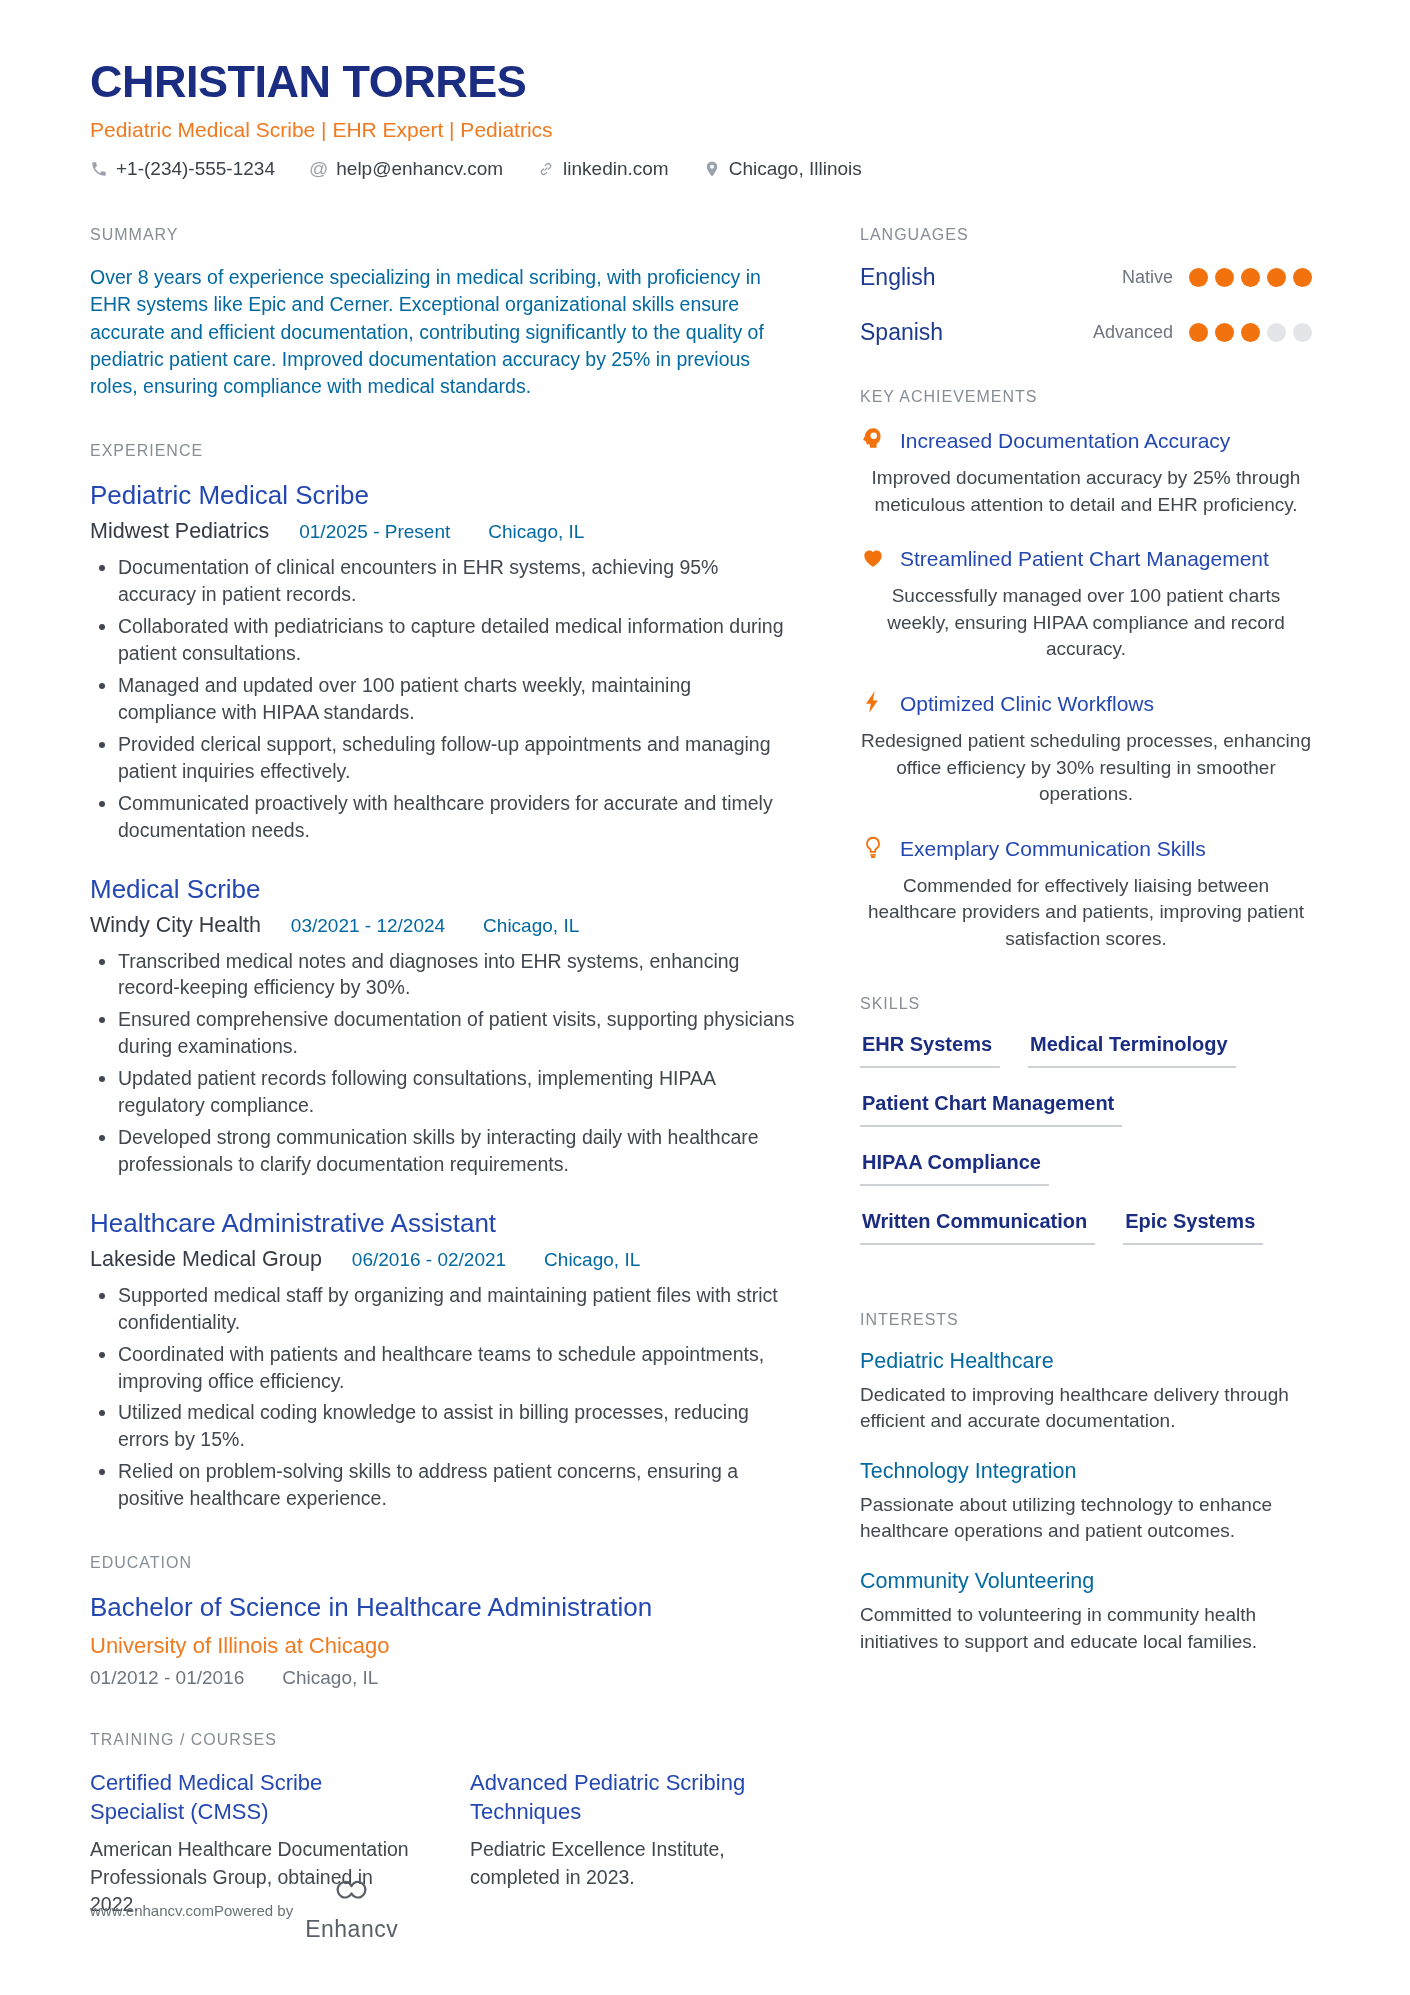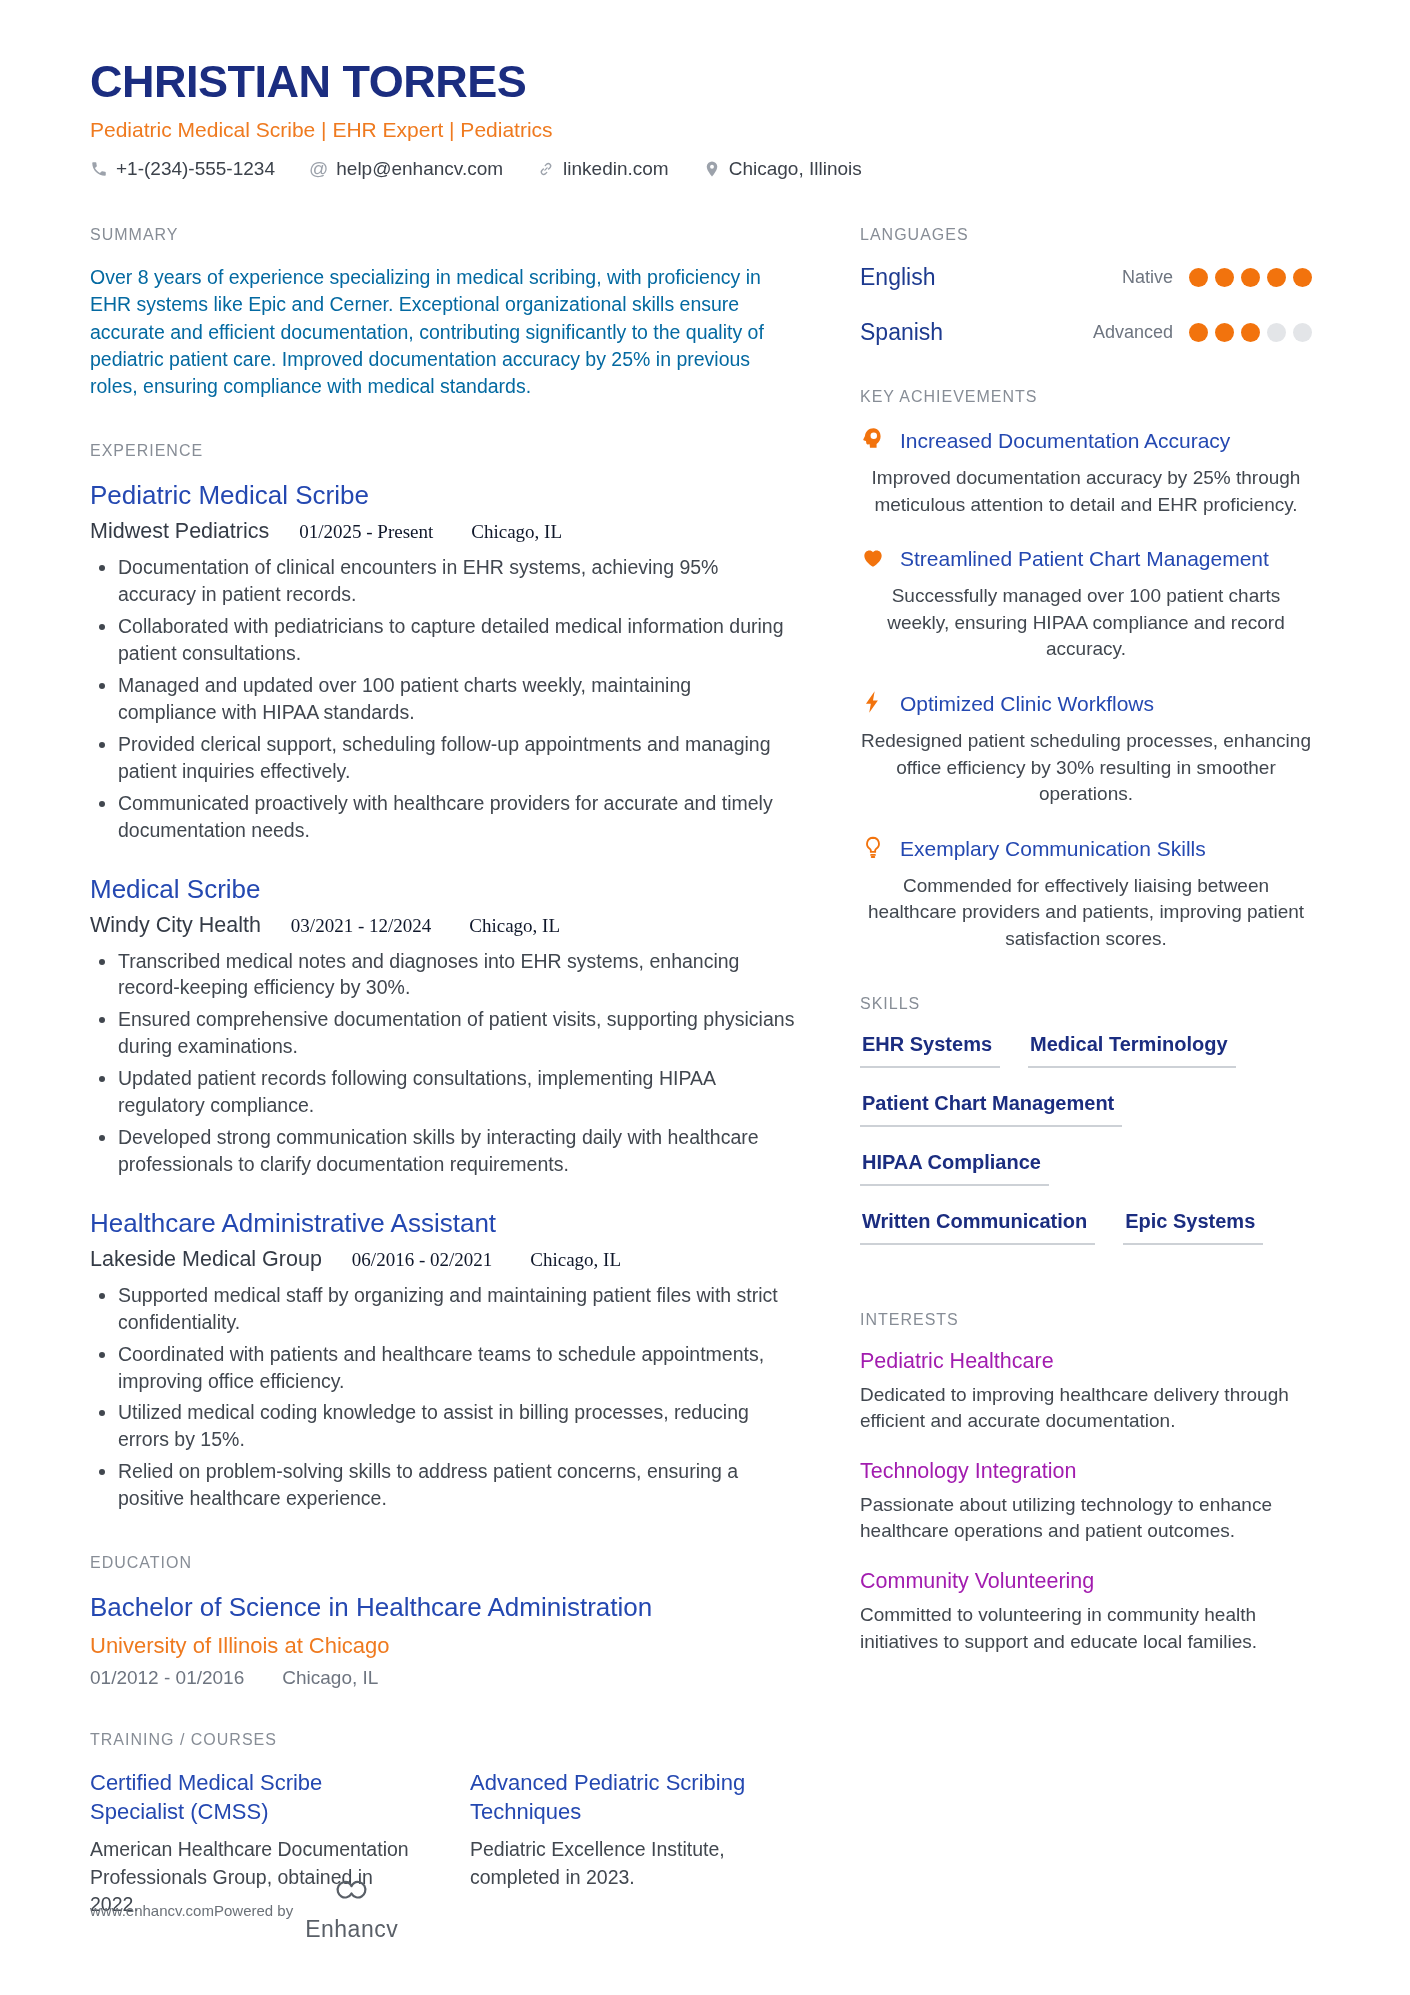--- a/index.html
+++ b/index.html
@@ -34,21 +34,21 @@
   section { margin-bottom:42px; }
 
   
   .summary-text { font-size:19.5px; line-height:1.4; color:#0369a1; }
 
   
   .job { margin-bottom:30px; }
   .job-title { font-size:26px; color:#2448b1; font-weight:500; margin-bottom:8px; }
   .job-meta { display:flex; align-items:baseline; margin-bottom:10px; }
   .job-company { font-size:21.5px; color:#343b46; font-weight:500; margin-right:30px; }
-  .job-dates, .job-location { font-size:19px; color:#0f172a;font-family:Liberation Serif, serif; }
+  .job-dates, .job-location { font-size:19px; color:#0369a1; }
   .job-dates { margin-right:38px; }
   ul.bullets { list-style:none; }
   ul.bullets li {
     font-size:19.5px; line-height:1.38; color:#41474f;
     padding-left:28px; position:relative; margin-bottom:5px;
   }
   ul.bullets li::before {
     content:""; position:absolute; left:9px; top:11px;
     width:6px; height:6px; border-radius:50%; background:#41474f;
   }
@@ -81,21 +81,21 @@
   
   .skill-list { display:flex; flex-wrap:wrap; }
   .skill-item {
     font-size:20px; font-weight:bold; color:#1b2d80;
     border-bottom:2px solid #cdd1d6; padding:0 8px 10px 2px;
     margin-right:28px; margin-bottom:24px;
   }
 
   
   .int-item { margin-bottom:24px; }
-  .int-title { font-size:21.5px; color:#a21caf; font-weight:500; margin-bottom:8px; }
+  .int-title { font-size:21.5px; color:#0369a1; font-weight:500; margin-bottom:8px; }
   .int-text { font-size:19px; line-height:1.4; color:#41474f; }
 
   
   .footer {
     position:absolute; left:90px; right:98px; bottom:52px;
     display:flex; align-items:center; justify-content:flex-start;
   }
   .footer-site { font-size:15px; color:#6b7178; }
   .powered { display:flex; align-items:center; gap:12px; }
   .powered-label { font-size:15px; color:#6b7178; }

